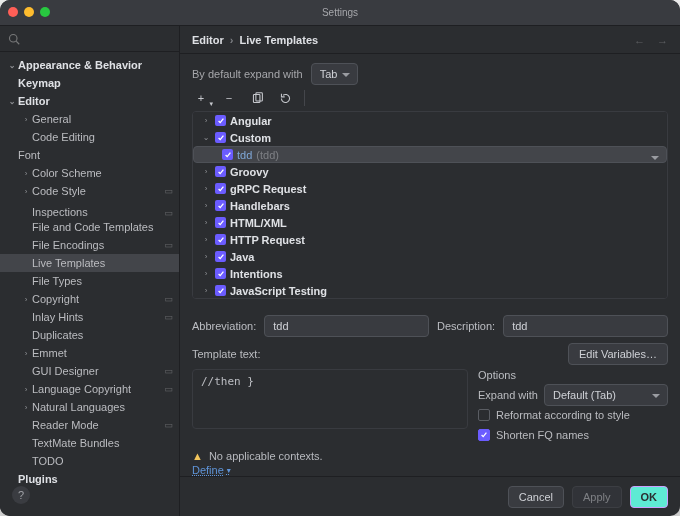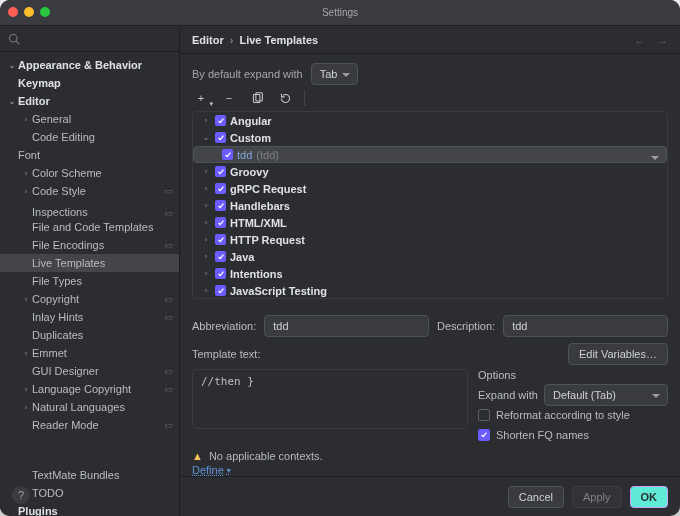--- a/index.html
+++ b/index.html
@@ -175,21 +175,21 @@
           </div>
           <div class="node" style="padding-left: 20px;">
             <span class="chev">›</span>
             <span>Natural Languages</span>
           </div>
           <div class="node" style="padding-left: 20px;">
             <span class="chev"></span>
             <span>Reader Mode</span>
             <span class="pin">▭</span>
           </div>
-          <div class="node" style="padding-left: 20px; margin-top: 32px;">
+          <div class="node" style="padding-left: 20px;">
             <span class="chev"></span>
             <span>TextMate Bundles</span>
           </div>
           <div class="node" style="padding-left: 20px;">
             <span class="chev"></span>
             <span>TODO</span>
           </div>
           <div class="node bold" style="padding-left: 6px;">
             <span class="chev"></span>
             <span>Plugins</span>

